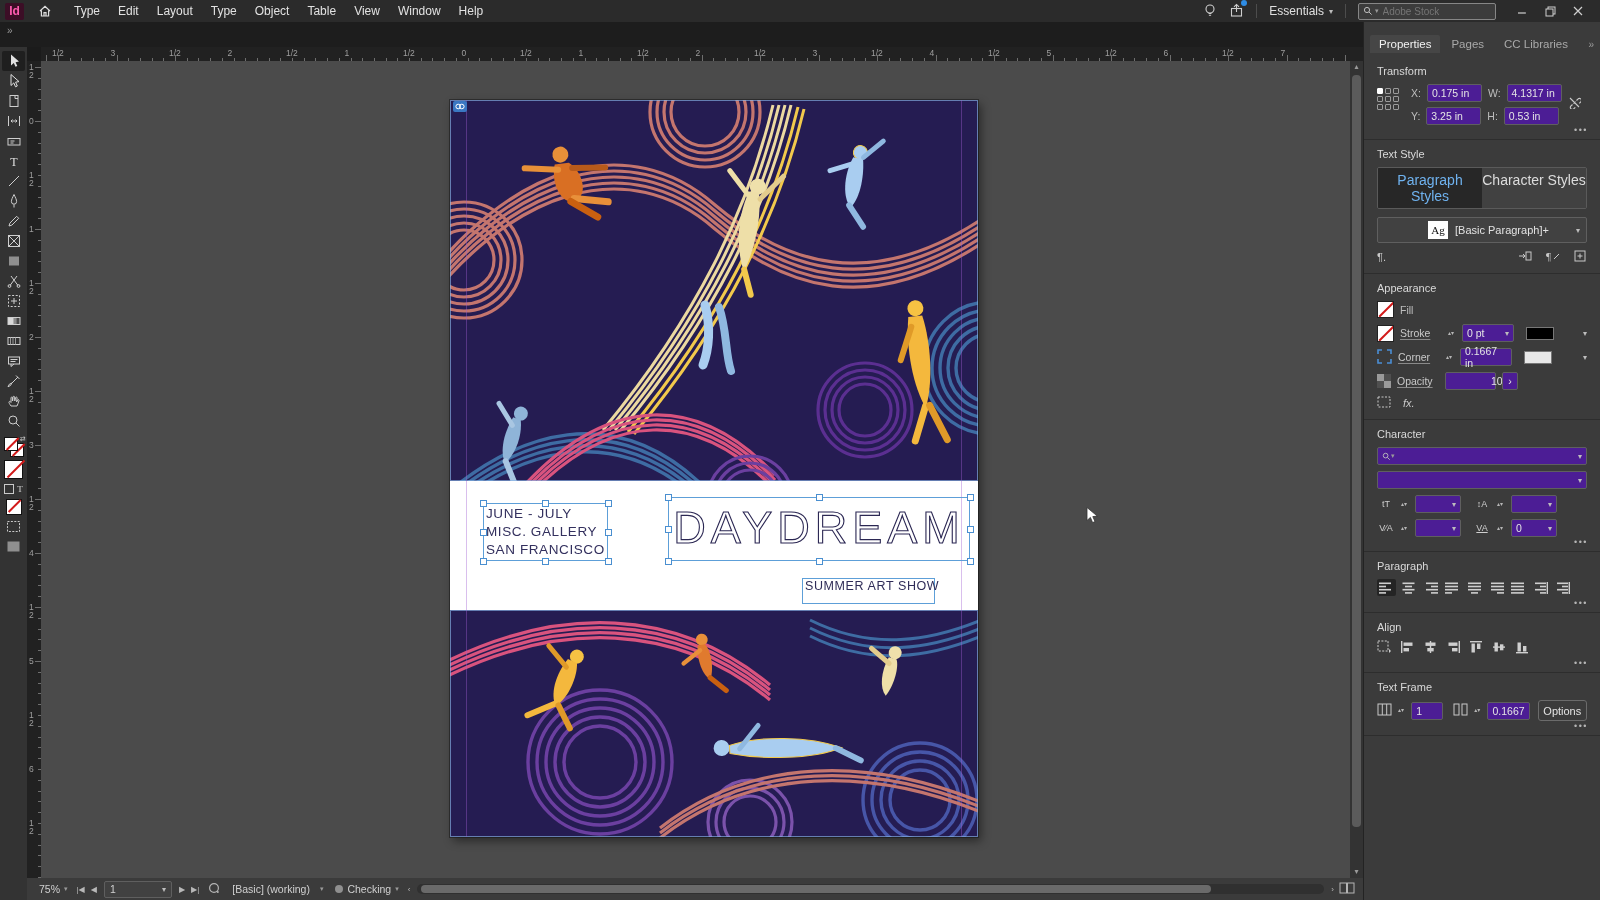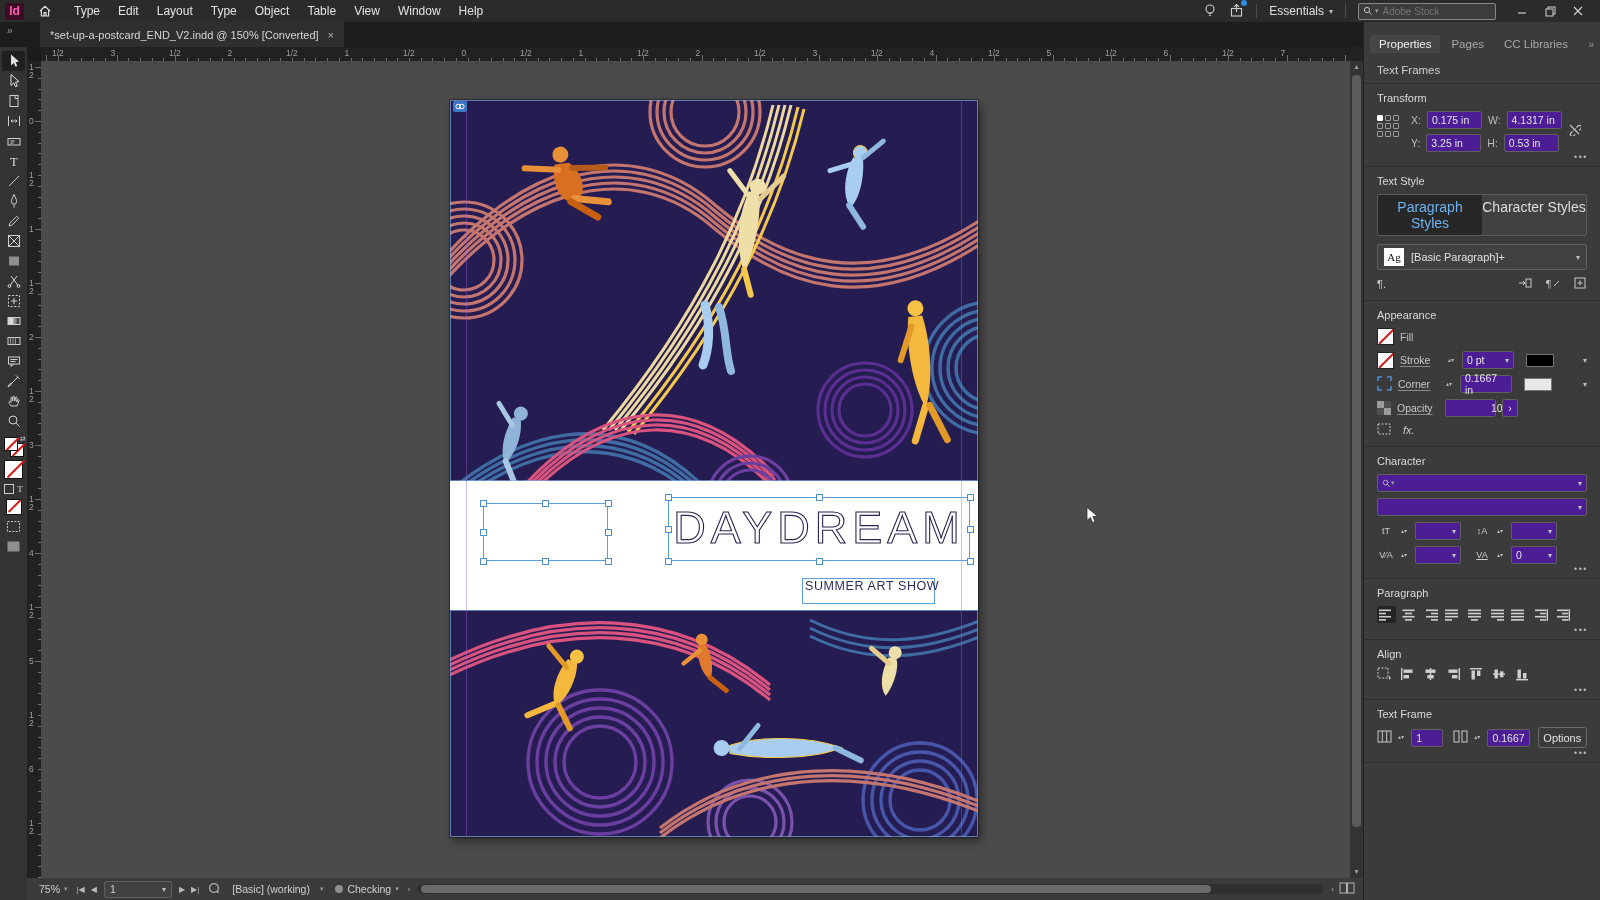--- a/index.html
+++ b/index.html
@@ -85,21 +85,21 @@
   .more{position:absolute;right:12px;bottom:4px;color:#b5b5b5;font-size:9px;letter-spacing:1.5px;}
   .refgrid{display:grid;grid-template-columns:repeat(3,6px);grid-template-rows:repeat(3,6px);gap:2px;}
   .refgrid i{border:1px solid #9b9b9b;border-radius:1px;display:block;}
   .refgrid i.on{background:#fff;border-color:#fff;}
   .stytabs{display:flex;border:1px solid #5a5a5a;border-radius:2px;overflow:hidden;margin-bottom:8px;}
   .styseg{flex:1;text-align:center;padding:4px 0;font-size:14px;background:#414141;color:#dcdcdc;}
   .styseg.active{background:#272727;color:#6fb2ef;}
   .stysel{display:flex;align-items:center;gap:7px;background:#414141;border:1px solid #5f5f5f;border-radius:2px;
           height:24px;padding:0 6px;}
   .agbadge{width:20px;height:18px;background:#fff;color:#111;font-size:11px;display:flex;align-items:center;
-           justify-content:center;font-family:"Liberation Serif",serif;}
+           justify-content:center;font-family:"Liberation Serif",serif;margin-left:44px;}
   .iconrow{display:flex;align-items:center;margin-top:7px;color:#c9c9c9;}
   .swatchNone{width:15px;height:15px;background:#fff;border:1px solid #222;position:relative;overflow:hidden;}
   .swatchNone::after{content:"";position:absolute;left:-2px;top:6px;width:22px;height:2px;background:#d21a1a;transform:rotate(-45deg);}
   .well{width:26px;height:11px;border:1px solid #777;}
   .checker{display:grid;grid-template-columns:7px 7px;grid-template-rows:7px 7px;}
   .checker i{background:#9a9a9a;}.checker i:nth-child(2),.checker i:nth-child(3){background:#4f4f4f;}
   .pbtn{width:19px;height:17px;display:flex;align-items:center;justify-content:center;border-radius:2px;}
   .pbtn.active{background:#242424;}
   .btn{border:1px solid #6b6b6b;border-radius:3px;height:21px;display:flex;align-items:center;justify-content:center;
        color:#e3e3e3;font-size:11px;background:transparent;box-sizing:border-box;}
@@ -183,24 +183,20 @@
             <svg width="10" height="10" viewBox="0 0 10 10">
               <path d="M1 1l8 8M9 1l-8 8" stroke="#cfcfcf" stroke-width="1.2"></path>
             </svg>
           </span>
       </div>
     </div>
   </div>
 
   <div class="tabstrip">
     <span class="strip-chev">»</span>
-    <div class="doctab">
-      <span>*set-up-a-postcard_END_V2.indd @ 150% [Converted]</span>
-      <span class="closex">×</span>
-    </div>
   </div>
 
   <div class="toolbar" id="toolbar">
       <div class="tool active">
         <svg width="16" height="16" viewBox="0 0 16 16">
           <path d="M5 1.5v11l2.8-2.6 1.7 3.9 1.8-.8-1.7-3.8 3.4-.6z" fill="#e0e0e0"></path>
         </svg>
       </div>
       <div class="tool">
         <svg width="16" height="16" viewBox="0 0 16 16">
@@ -737,20 +733,25 @@
         <svg width="10" height="7" viewBox="0 0 10 7">
             <circle cx="3.2" cy="3.5" r="2.3" fill="none" stroke="#fff" stroke-width="1"></circle>
             <circle cx="6.8" cy="3.5" r="2.3" fill="none" stroke="#fff" stroke-width="1"></circle>
           </svg>
       </div>
 
       <div class="tframe" style="left:33px;top:403px;width:125px;height:58px;"></div>
       <div class="tframe" style="left:218px;top:397px;width:302px;height:64px;"></div>
       <div class="tframe" style="left:352px;top:478px;width:133px;height:26px;"></div>
 
+      <div class="juneTxt">
+        <div>JUNE - JULY</div>
+        <div>MISC. GALLERY</div>
+        <div>SAN FRANCISCO</div>
+      </div>
 
       <svg style="position:absolute;left:218px;top:397px;" width="302" height="64" viewBox="0 0 302 64">
         <text x="151" y="46" text-anchor="middle" font-family="Liberation Sans, sans-serif" font-size="45" letter-spacing="5" fill="none" stroke="#2b2753" stroke-width="1.1">DAYDREAM</text>
       </svg>
 
       <div class="summerTxt">SUMMER ART SHOW</div>
 
     <div class="handle" style="left: 29.5px; top: 399.5px;"></div>
         <div class="handle" style="left: 29.5px; top: 428.5px;"></div>
         <div class="handle" style="left: 29.5px; top: 457.5px;"></div>
@@ -781,21 +782,20 @@
   </div>
 
   <aside class="dock">
     <div class="dock-tabs">
       <div class="dock-tab active">Properties</div>
       <div class="dock-tab">Pages</div>
       <div class="dock-tab">CC Libraries</div>
       <span class="dock-collapse">»</span>
     </div>
 
-    <div class="selhdr">Text Frames</div>
 
     <div class="sec" style="padding-bottom:14px;">
       <div class="sec-title">Transform</div>
       <div class="row" style="align-items:flex-start;">
         <div class="refgrid" style="margin-top:4px;">
           <i class="on"></i>
             <i></i>
             <i></i>
             <i></i>
             <i></i>

